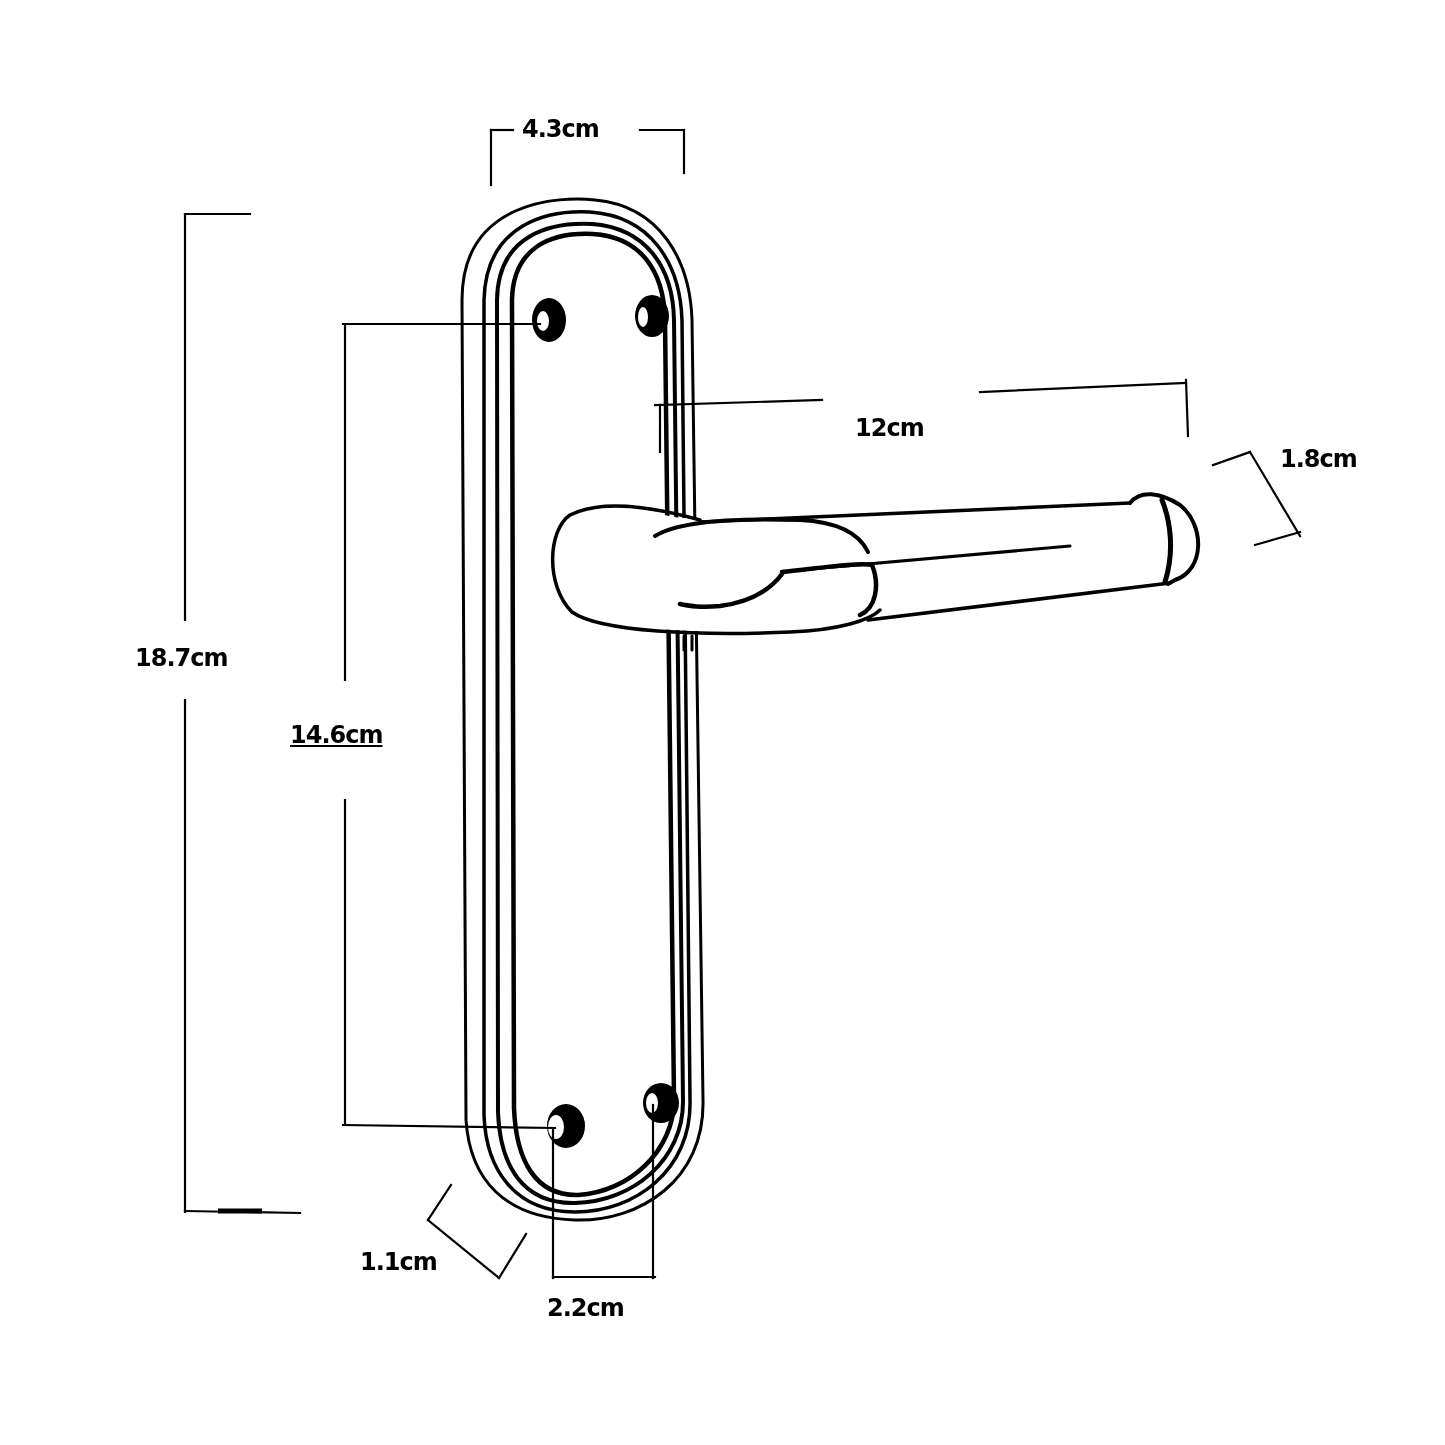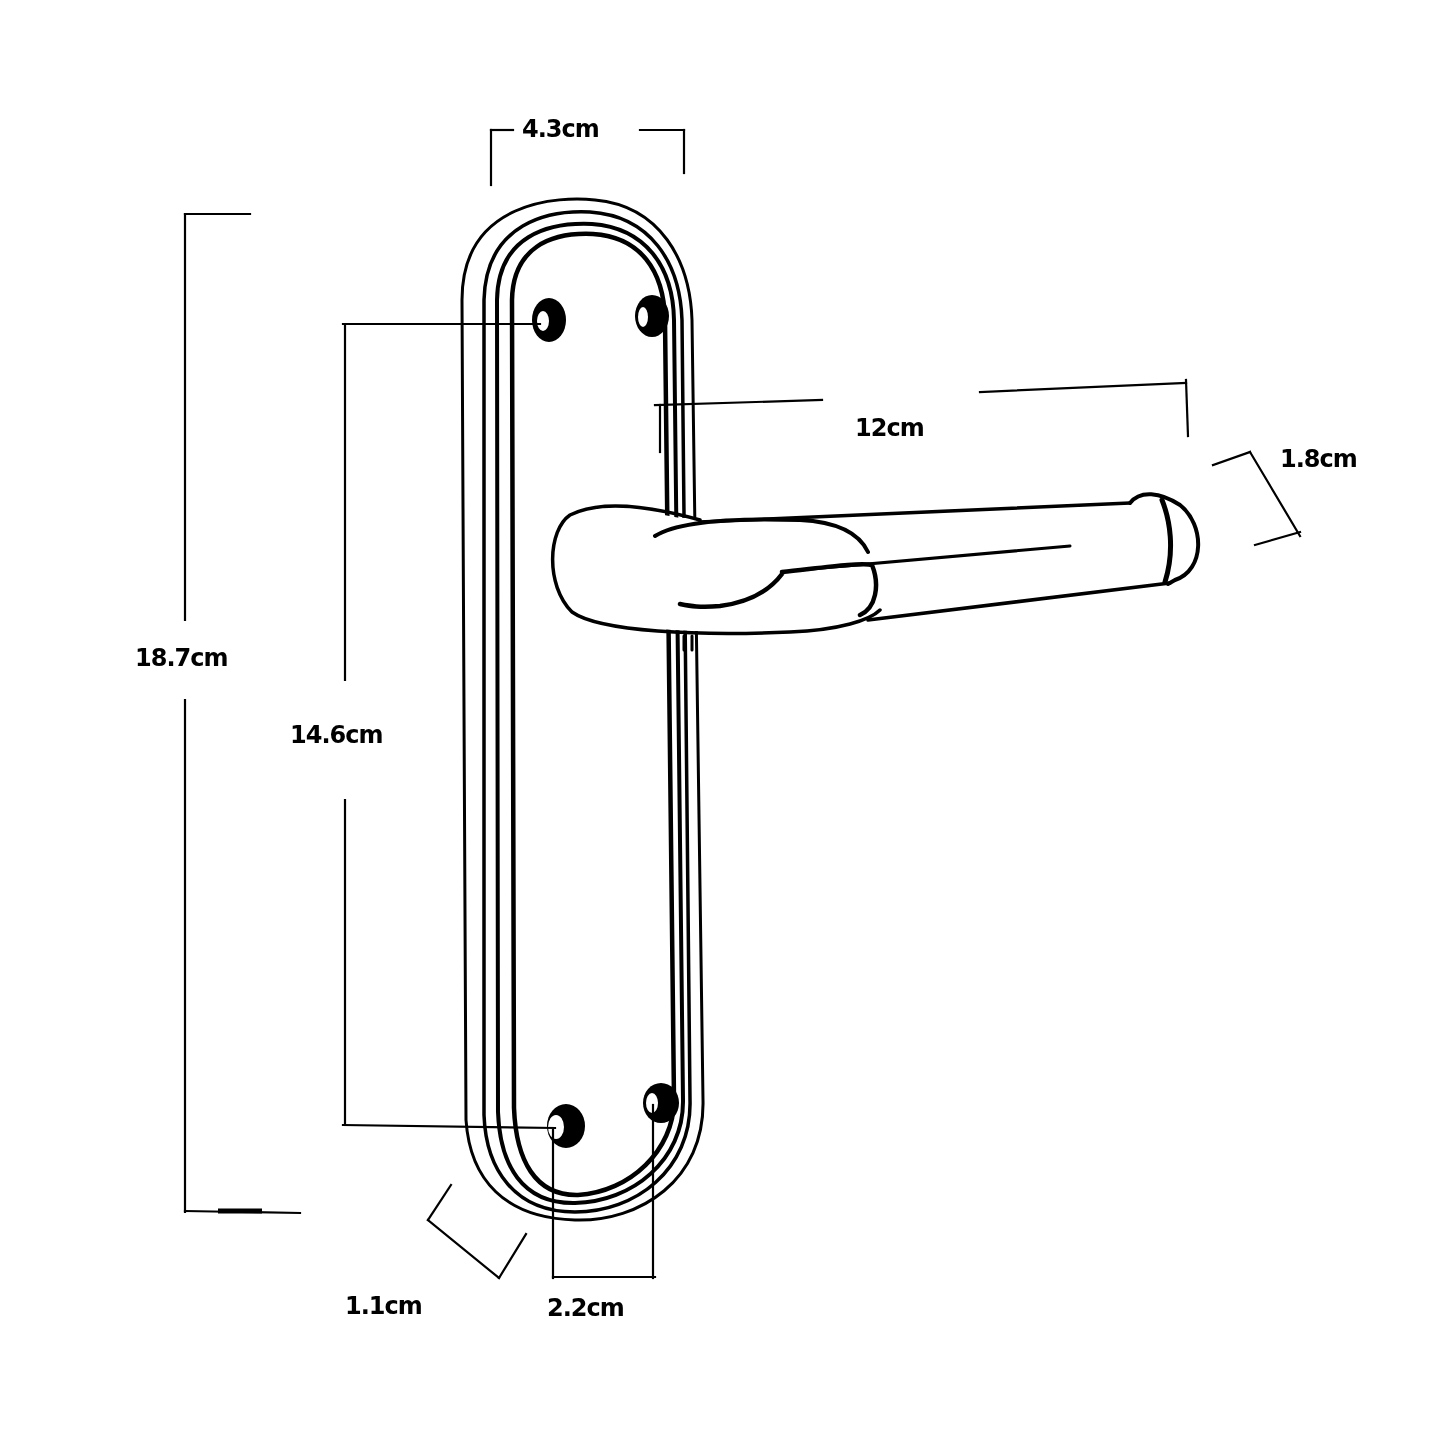--- a/index.html
+++ b/index.html
@@ -144,17 +144,17 @@
     <g>
       <path class="dim-line" d="M 553 1130 L 553 1278"></path>
       <path class="dim-line" d="M 653 1105 L 653 1278"></path>
       <path class="dim-line" d="M 553 1277 L 655 1277"></path>
     </g>
   </g>
 </svg>
 
 <div class="dim-label" style="left:522px; top:117px;">4.3cm</div>
 <div class="dim-label" style="left:124px; top:646px;margin-left:11px;">18.7cm</div>
-<div class="dim-label" style="left:290px; top:723px;">14.6cm</div>
+<div class="dim-label" style="left:290px; top:723px;text-decoration:underline;">14.6cm</div>
 <div class="dim-label" style="left:855px; top:395px;margin-top:21px;">12cm</div>
 <div class="dim-label" style="left:1280px; top:447px;text-align:center;">1.8cm</div>
-<div class="dim-label" style="left:345px; top:1250px;margin-top:44px;">1.1cm</div>
+<div class="dim-label" style="left:360px; top:1250px;">1.1cm</div>
 <div class="dim-label" style="left:547px; top:1296px;text-align:center;">2.2cm</div>
 
 </body></html>

